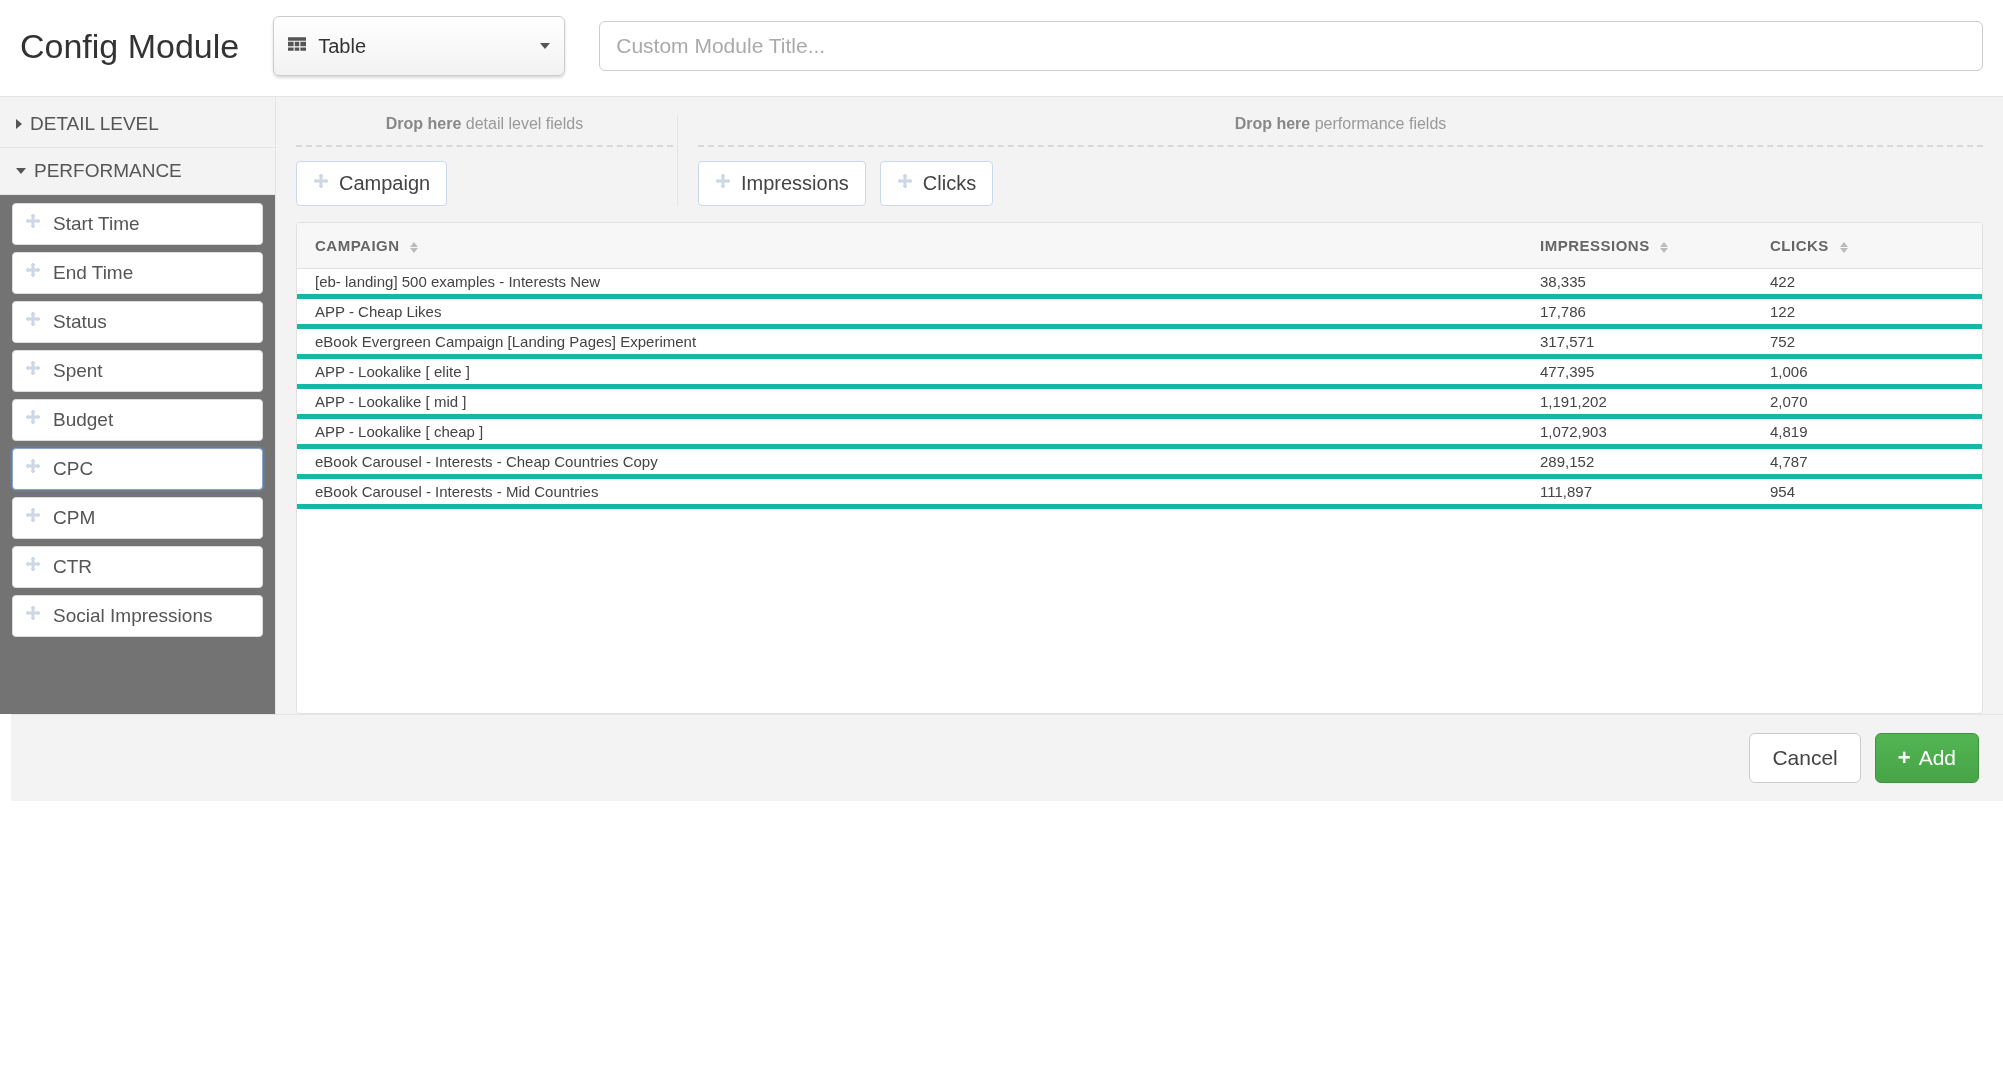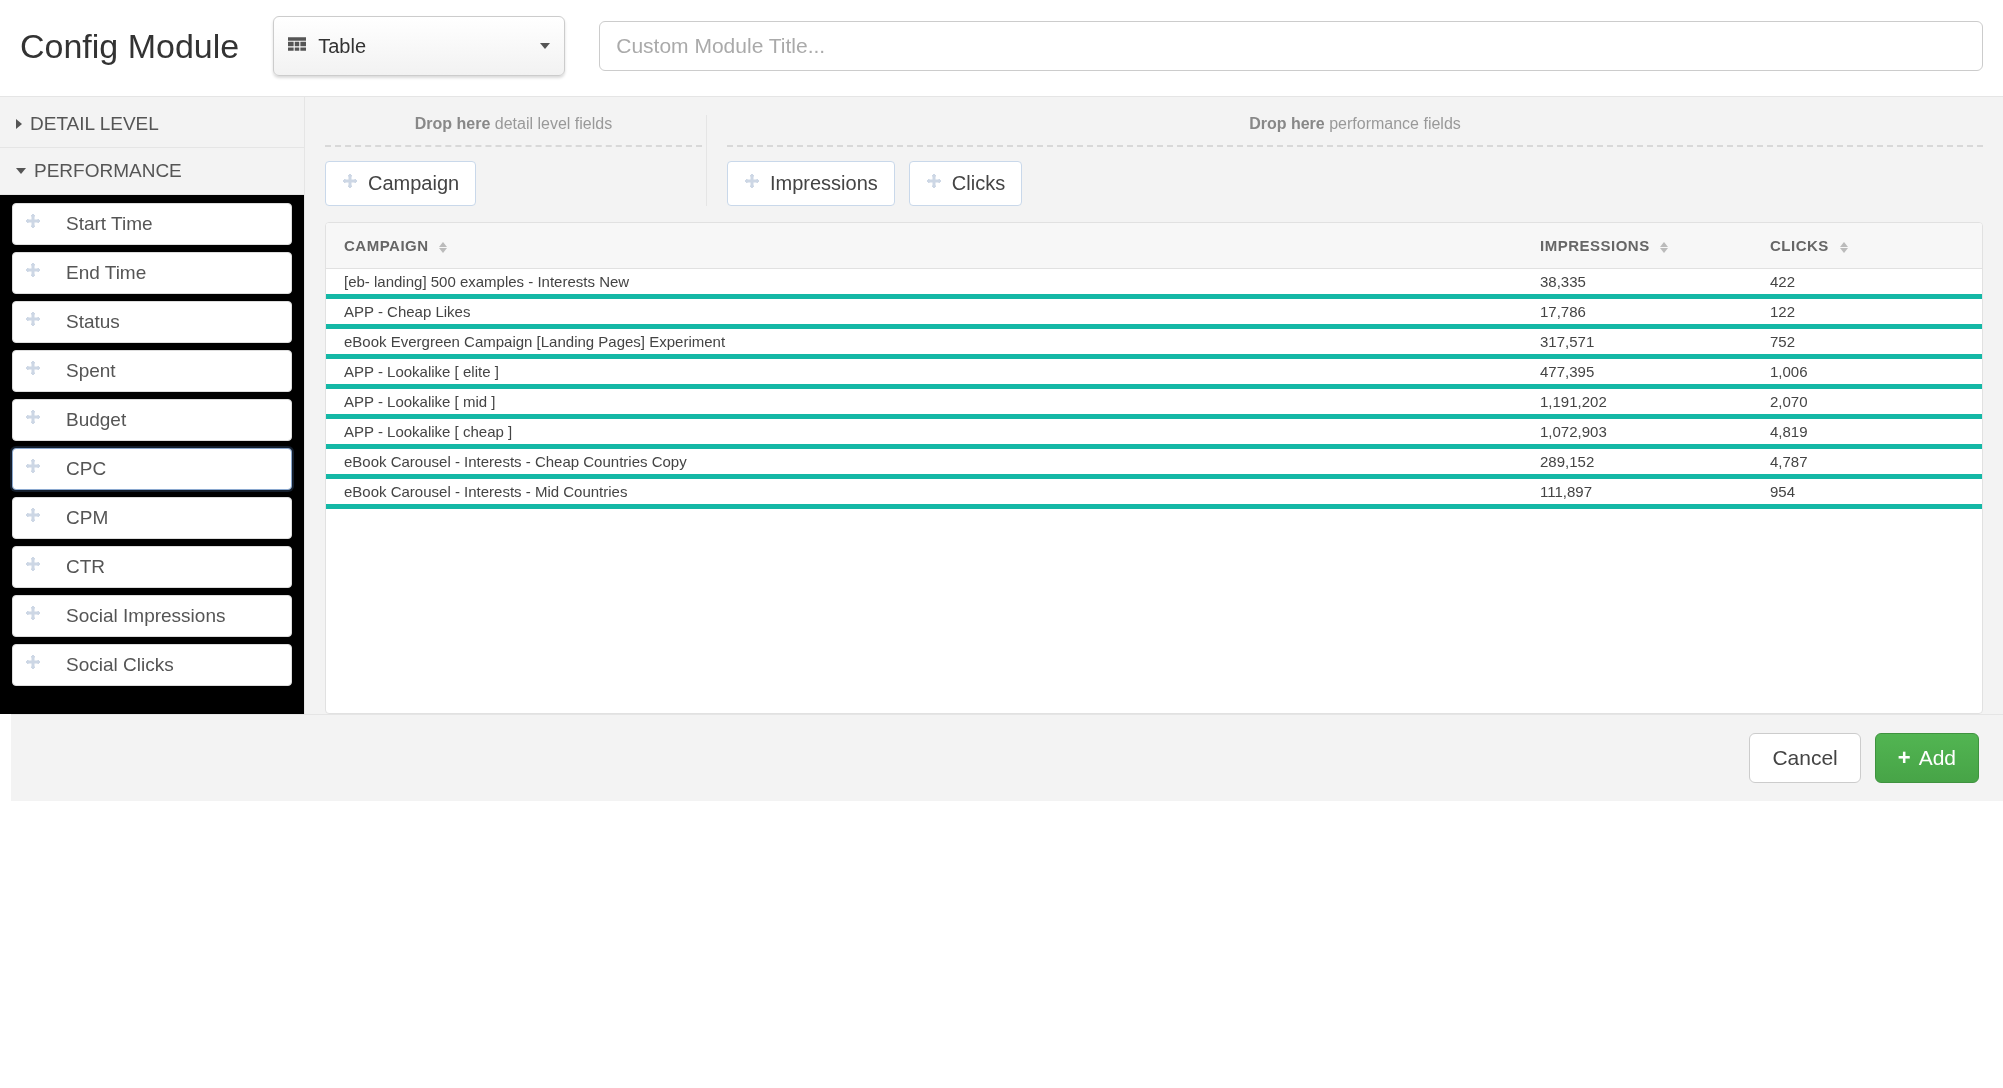--- a/index.html
+++ b/index.html
@@ -62,22 +62,22 @@
     
     .main {
       display: flex;
       background: #f3f3f3;
       border-top: 1px solid #e5e5e5;
       height: 618px;
     }
 
     
     .sidebar {
-      width: 305px;
-      background: #000000;
+      width: 276px;
+      background: #737373;
       border-right: 1px solid #e5e5e5;
       overflow-y: auto;
       position: relative;
       padding-bottom: 8px;
     }
     .sidebar-section-header {
       display: flex;
       align-items: center;
       gap: 8px;
       padding: 12px 16px;
@@ -101,21 +101,21 @@
     }
     .field-list {
       padding: 8px 12px 0 12px;
       display: flex;
       flex-direction: column;
       gap: 7px;
     }
     .field-pill {
       display: flex;
       align-items: center;
-      gap: 25px;
+      gap: 12px;
       background: #fff;
       border: 1px solid #ddd;
       border-radius: 4px;
       padding: 9px 12px;
       font-size: 19px;
       color: #555;
       cursor: grab;
     }
     .field-pill.selected {
       border: 1px solid #8aa8cf;
@@ -332,26 +332,20 @@
           <span class="move-icon"><svg viewBox="0 0 16 16">
               <path d="M8 0l2 2H9v4h4V5l2 2-2 2V8H9v4h1l-2 2-2-2h1V8H3v1L1 7l2-2v1h4V2H6z"></path>
             </svg></span>
           <span>CTR</span>
         </div>
         <div class="field-pill">
           <span class="move-icon"><svg viewBox="0 0 16 16">
               <path d="M8 0l2 2H9v4h4V5l2 2-2 2V8H9v4h1l-2 2-2-2h1V8H3v1L1 7l2-2v1h4V2H6z"></path>
             </svg></span>
           <span>Social Impressions</span>
-        </div>
-        <div class="field-pill">
-          <span class="move-icon"><svg viewBox="0 0 16 16">
-              <path d="M8 0l2 2H9v4h4V5l2 2-2 2V8H9v4h1l-2 2-2-2h1V8H3v1L1 7l2-2v1h4V2H6z"></path>
-            </svg></span>
-          <span>Social Clicks</span>
         </div>
       </div>
   </div>
 
   <div class="content">
     <div class="dropzones">
       <div class="dropzone dz-left">
         <div class="dropzone-label">
           <b>Drop here</b><span> detail level fields</span>
         </div>

